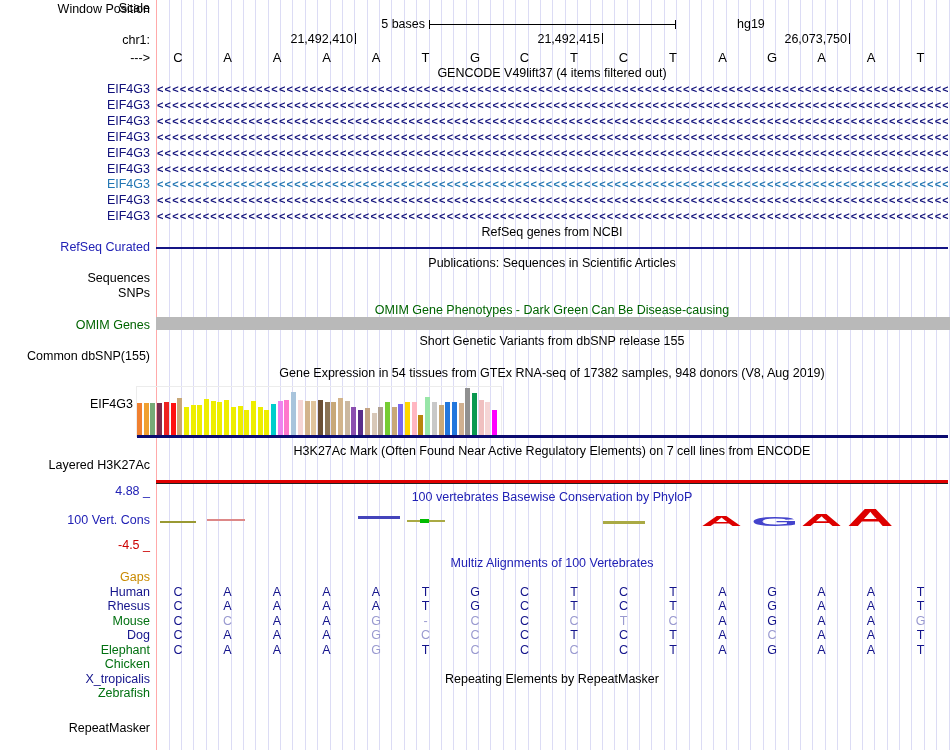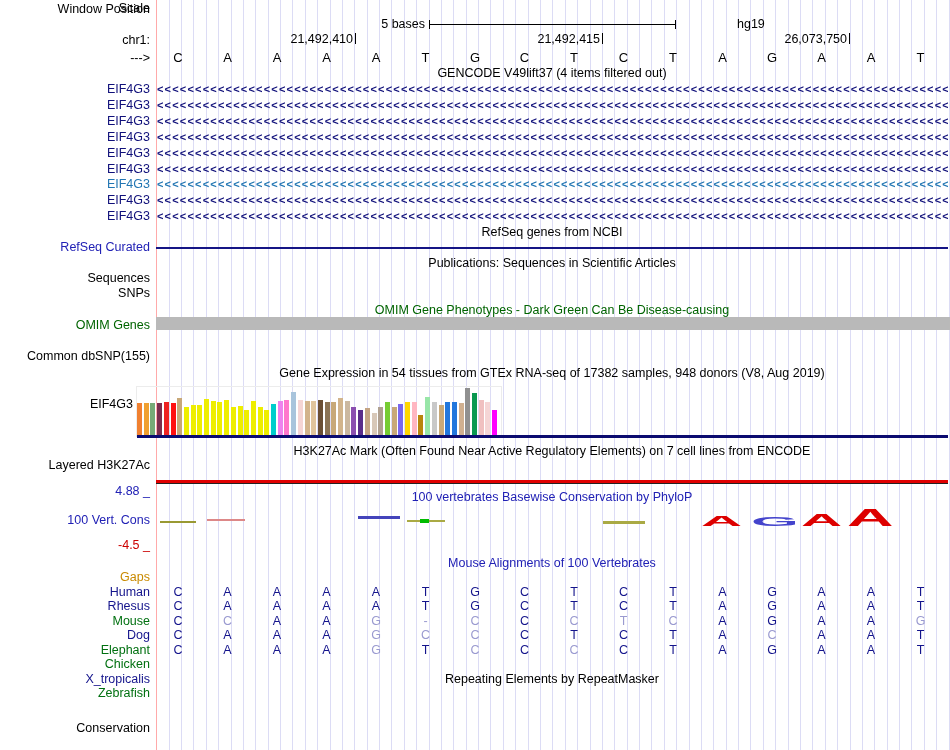--- a/index.html
+++ b/index.html
@@ -160,20 +160,21 @@
   <div class="hline" id="refseq-line" style="left: 156px; top: 247px; width: 792px; height: 2px; background: rgb(21, 21, 133);"></div>
 
   <div class="title" style="top:256px">Publications: Sequences in Scientific Articles</div>
   <div class="lab" style="top:271px">Sequences</div>
   <div class="lab" style="top:286px">SNPs</div>
 
   <div class="title" id="omim-title" style="top: 303px; color: rgb(0, 100, 0);">OMIM Gene Phenotypes - Dark Green Can Be Disease-causing</div>
   <div class="hline" id="omim-bar" style="left: 156px; top: 317px; width: 794px; height: 13px; background: rgb(185, 185, 185);"></div>
   <div class="lab" id="omim-label" style="top: 318px; color: rgb(0, 100, 0);">OMIM Genes</div>
 
+  <div class="title" style="top:334px">Short Genetic Variants from dbSNP release 155</div>
   <div class="lab" style="top:349px">Common dbSNP(155)</div>
 
   <div class="title" style="top:366px">Gene Expression in 54 tissues from GTEx RNA-seq of 17382 samples, 948 donors (V8, Aug 2019)</div>
   <div class="lab" style="top:397px;width:133px">EIF4G3</div>
   <div class="hline" style="left:136px;top:386px;width:364px;height:49px;border:1px solid #ececec"></div>
   <div id="gtex-bars">
       <div class="gtexbar" style="left: 137px; top: 403px; height: 32px; background: rgb(240, 128, 48);"></div>
       <div class="gtexbar" style="left: 143.7px; top: 403px; height: 32px; background: rgb(240, 160, 48);"></div>
       <div class="gtexbar" style="left: 150.4px; top: 403px; height: 32px; background: rgb(119, 170, 119);"></div>
       <div class="gtexbar" style="left: 157.1px; top: 403px; height: 32px; background: rgb(123, 45, 78);"></div>
@@ -253,21 +254,21 @@
         <span style="transform: scale(2.5625, 0.520231) translateY(-1.7px);">G</span>
       </div>
       <div class="consletter" style="left: 801px; top: 513px; width: 38px; height: 12px; color: rgb(221, 0, 0);">
         <span style="transform: scale(2.375, 0.693642) translateY(-1.7px);">A</span>
       </div>
       <div class="consletter" style="left: 847px; top: 508px; width: 43px; height: 17px; color: rgb(221, 0, 0);">
         <span style="transform: scale(2.6875, 0.982659) translateY(-1.7px);">A</span>
       </div>
     </div>
 
-  <div class="title" id="multiz-title" style="top: 556px; color: rgb(33, 33, 181);">Mouse Alignments of 100 Vertebrates</div>
+  <div class="title" id="multiz-title" style="top: 556px; color: rgb(33, 33, 181);">Multiz Alignments of 100 Vertebrates</div>
   <div id="multiz-rows">
       <div class="lab" style="top: 570px; color: rgb(201, 138, 0);">Gaps</div>
       <div class="lab" style="top: 584.5px; color: rgb(20, 20, 140);">Human</div>
       <div class="alnletter" style="left: 153px; top: 584.5px; color: rgb(20, 20, 140);">C</div>
       <div class="alnletter" style="left: 202.5px; top: 584.5px; color: rgb(20, 20, 140);">A</div>
       <div class="alnletter" style="left: 252px; top: 584.5px; color: rgb(20, 20, 140);">A</div>
       <div class="alnletter" style="left: 301.5px; top: 584.5px; color: rgb(20, 20, 140);">A</div>
       <div class="alnletter" style="left: 351px; top: 584.5px; color: rgb(20, 20, 140);">A</div>
       <div class="alnletter" style="left: 400.5px; top: 584.5px; color: rgb(20, 20, 140);">T</div>
       <div class="alnletter" style="left: 450px; top: 584.5px; color: rgb(20, 20, 140);">G</div>
@@ -347,15 +348,15 @@
       <div class="alnletter" style="left: 747px; top: 642.5px; color: rgb(20, 20, 140);">G</div>
       <div class="alnletter" style="left: 796.5px; top: 642.5px; color: rgb(20, 20, 140);">A</div>
       <div class="alnletter" style="left: 846px; top: 642.5px; color: rgb(20, 20, 140);">A</div>
       <div class="alnletter" style="left: 895.5px; top: 642.5px; color: rgb(20, 20, 140);">T</div>
       <div class="lab" style="top: 657px; color: rgb(0, 112, 16);">Chicken</div>
       <div class="lab" style="top: 671.5px; color: rgb(20, 20, 140);">X_tropicalis</div>
       <div class="lab" style="top: 686px; color: rgb(0, 112, 16);">Zebrafish</div>
     </div>
 
   <div class="title" style="top:672px">Repeating Elements by RepeatMasker</div>
-  <div class="lab" style="top:721px">Conservation</div>
+  <div class="lab" style="top:721px">RepeatMasker</div>
 
 </div>
 
 </body></html>

